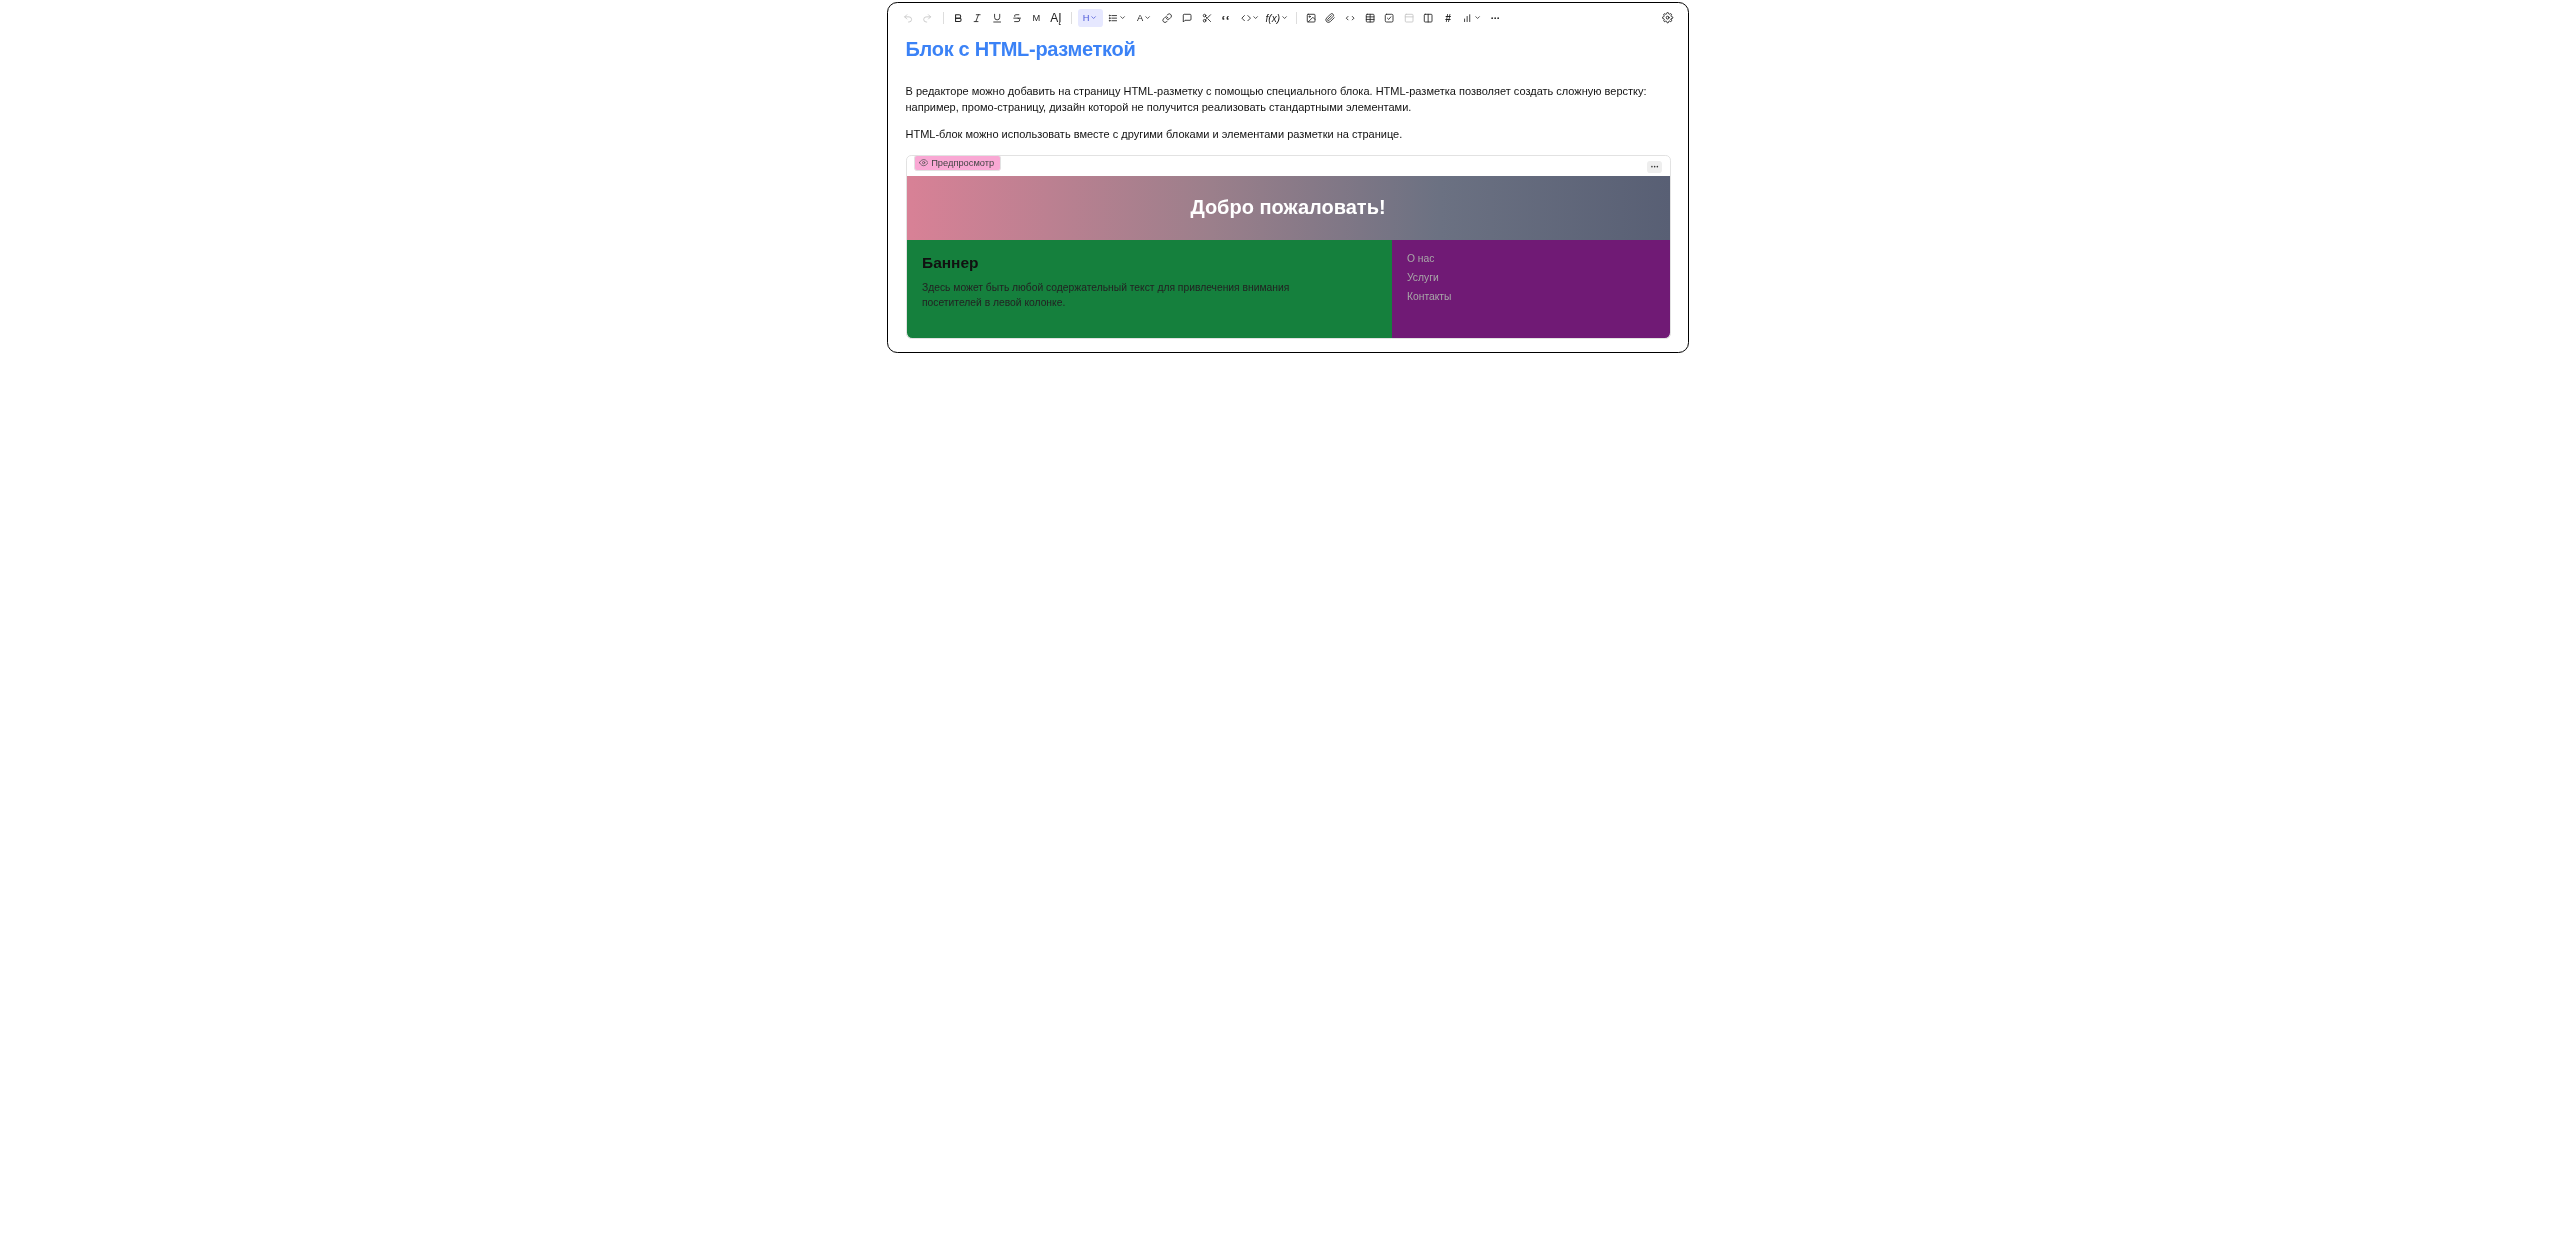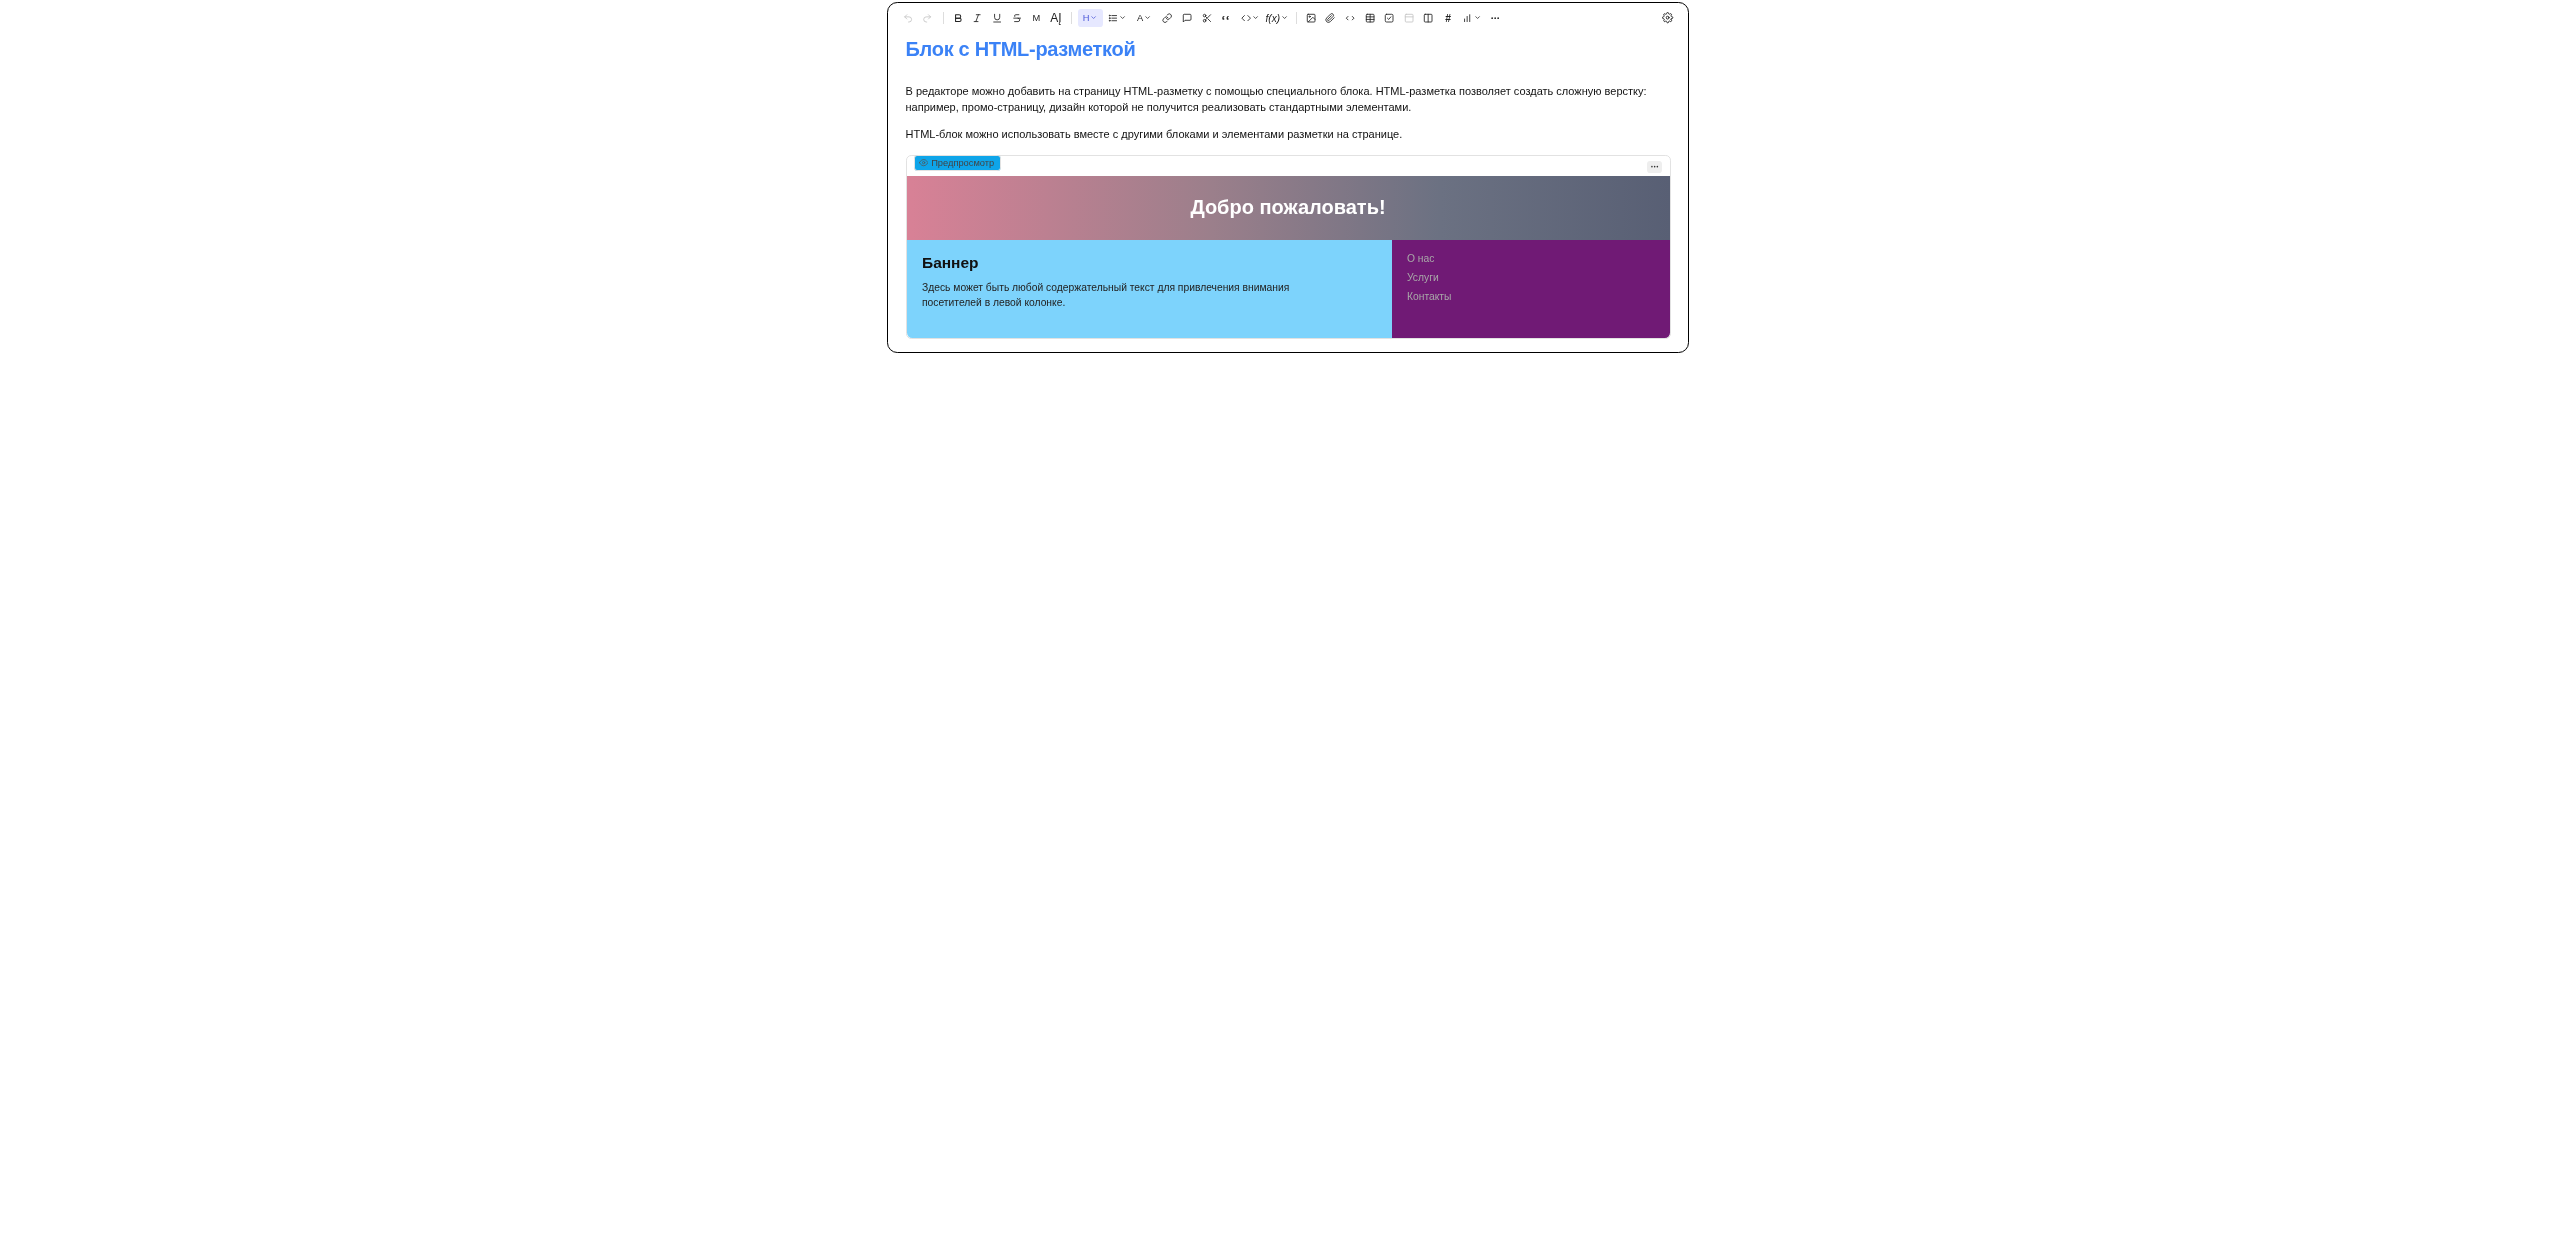--- a/index.html
+++ b/index.html
@@ -74,21 +74,21 @@
     border: 0.5px solid #e2e2e2;
     border-radius: 5.2px;
     position: relative;
     overflow: visible;
     margin-top: 7.2px;
   }
   .preview-badge {
     position: absolute;
     top: -1px;
     left: 7.2px;
-    background: #0ea5e9;
+    background: #f9a8d4;
     border: 0.5px solid #e2e2e2;
     border-radius: 3.1px;
     padding: 2.1px 6.2px 2.1px 4.1px;
     display: inline-flex;
     align-items: center;
     gap: 3.1px;
     font-size: 9.3px;
     color: #444;
     z-index: 2;
   }
@@ -116,21 +116,21 @@
     font-size: 20px;
     font-weight: 700;
   }
   .cols {
     display: flex;
     min-height: 98px;
   }
   .col-left {
     flex: 1;
     padding: 13.4px 15.5px;
-    background: #7dd3fc;
+    background: #15803d;
     border-bottom-left-radius: 5.2px;
   }
   .col-left h2 {
     font-size: 15.5px;
     font-weight: 700;
     margin-bottom: 9.3px;
     color: #111;
   }
   .col-left p {
     font-size: 10.3px;

